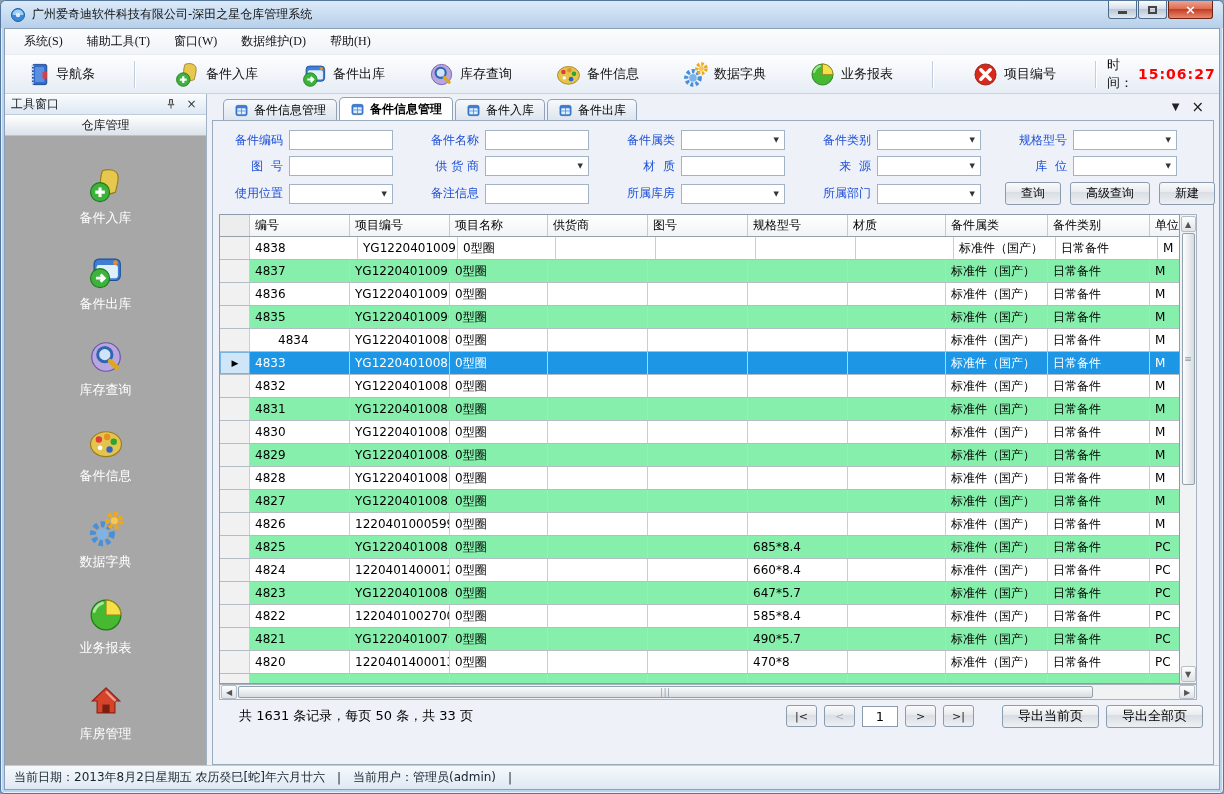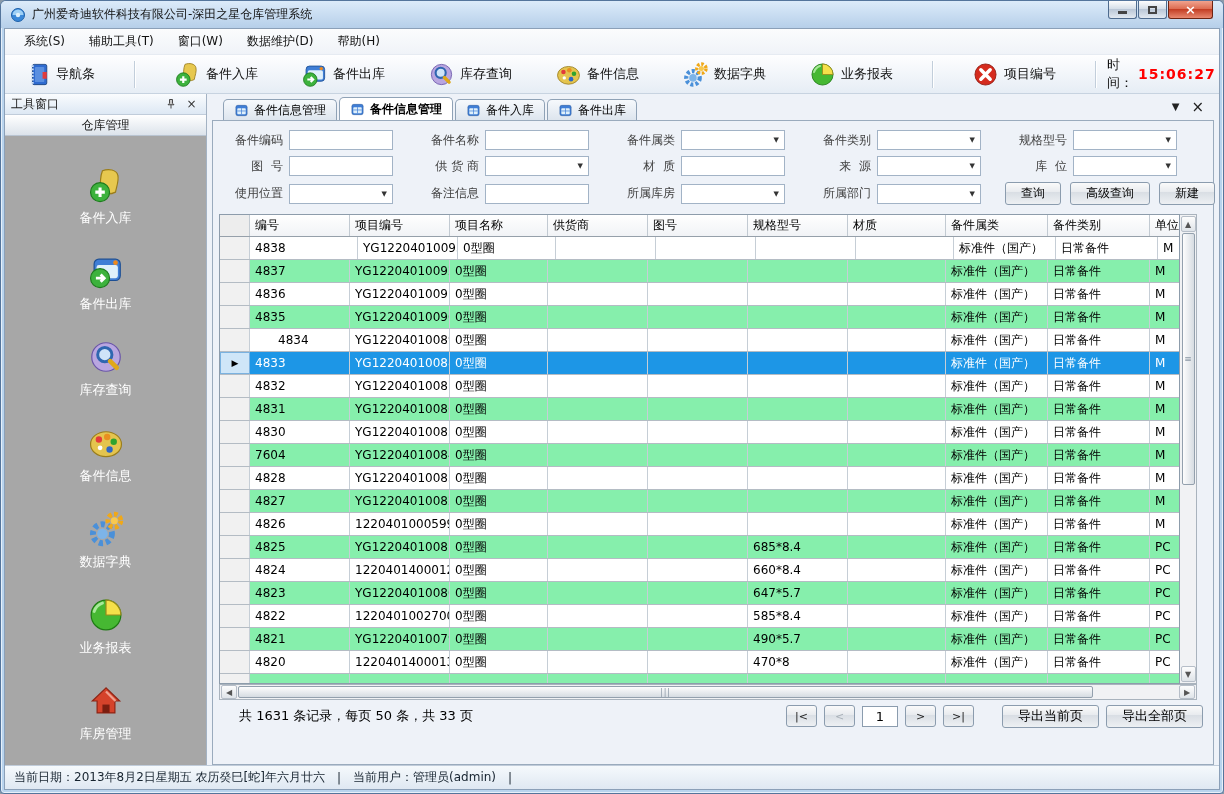--- a/index.html
+++ b/index.html
@@ -15,21 +15,21 @@
   .win-btns { position:absolute; top:0; right:10px; display:flex; }
   .win-btn { width:29px; height:18px; border:1px solid #4e6b8e; border-top:none; background:linear-gradient(#fdfdfd,#d3dde8 48%,#b9c6d6 48%,#e2e9f1); display:flex; align-items:center; justify-content:center; color:#333; border-radius:0 0 3px 3px; margin-left:1px; font-size:11px; }
   .win-btn .mini { width:9px; height:3px; background:#444; display:block; margin-top:6px; }
   .win-btn .maxi { width:9px; height:8px; border:2px solid #444; display:block; }
   .win-btn.close { width:45px; background:linear-gradient(#f0a38e,#dc6a4f 48%,#c23c22 48%,#e98970); color:#fff; font-weight:bold; font-size:13px; border-color:#6e2413; }
 
   .inner { flex:1; margin:0 3px 3px 3px; background:#eef2f8; border:1px solid #8ba0b8; display:flex; flex-direction:column; min-height:0; }
 
   
   .menubar { height:26px; background:linear-gradient(#fbfcfd,#f0f3f8); display:flex; align-items:center; padding:0 8px; gap:2px; border-bottom:1px solid #e6ebf2; flex:none; }
-  .menu-item { padding:17px 11px; border-radius:3px; color:#111; cursor:default; }
+  .menu-item { padding:17px 11px; border-radius:3px; color:#111; cursor:default;font-family:Liberation Serif, serif; }
 
   
   .toolbar { height:39px; background:linear-gradient(#fefeff,#e6edf5); border-bottom:1px solid #c7d3e0; display:flex; align-items:center; padding:0 4px; flex:none; }
   .tb-grip { width:3px; height:26px; margin:0 5px 0 2px; background:repeating-linear-gradient(#93aac4 0 2px,transparent 2px 5px); }
   .tb-btn { display:flex; align-items:center; gap:5px; padding:2px 8px; border-radius:3px; cursor:pointer; }
   .tb-icon svg { width:27px; height:27px; display:block; }
   .tb-label { font-size:13px; color:#101010; white-space:nowrap; }
   .tb-sep { width:1px; height:27px; background:#c2cedb; box-shadow:1px 0 0 #fff; margin:0 4px; }
   .tb-time { display:flex; align-items:center; gap:5px; padding-left:7px; font-size:13px; color:#101010; }
   .tb-time .val { color:#ff0000; font-weight:bold; letter-spacing:1px; font-size:14px; }
@@ -55,21 +55,21 @@
   .tab-icon svg { width:15px; height:15px; display:block; }
   .tab-controls { position:absolute; right:10px; top:4px; display:flex; gap:12px; align-items:center; color:#222; }
   .tab-ctl { cursor:pointer; font-size:10px; }
   .tab-ctl.x { font-size:15px; line-height:10px; }
 
   
   .panel { flex:1; min-height:0; border:1px solid #9aabbd; background:#eef2f8; display:flex; flex-direction:column; }
   .form-wrap { padding:9px 6px 7px 8px; display:flex; flex-direction:column; gap:6px; flex:none; }
   .f-row { display:flex; align-items:center; }
   .f-field { display:flex; align-items:center; width:196px; flex:none; }
-  .f-label { width:62px; flex:none; text-align:right; margin-right:6px; color:#404040; white-space:pre; }
+  .f-label { width:62px; flex:none; text-align:right; margin-right:6px; color:#1d4ed8; white-space:pre; }
   .f-text { width:104px; height:20px; border:1px solid #a2b3c6; background:#fff; font:inherit; padding:0 3px; }
   .f-combo { width:104px; height:20px; border:1px solid #a2b3c6; background:#fff; display:flex; align-items:center; cursor:pointer; }
   .f-combo-val { flex:1; padding:0 3px; overflow:hidden; }
   .f-arrow { font-size:7px; color:#333; padding:0 5px; }
   .f-buttons { margin-left:auto; margin-right:6px; display:flex; gap:9px; }
   .btn { height:23px; padding:0 15px; background:linear-gradient(#fafafa,#e7eaee 45%,#d9dee4 45%,#edf0f3); border:1px solid #8b9cae; border-radius:3px; font:inherit; color:#000; cursor:pointer; white-space:nowrap; }
 
   
   .table-zone { margin:2px 6px 0 6px; display:flex; flex:none; }
   .grid { width:961px; flex:none; border:1px solid #8d9cab; background:#fff; overflow:hidden; }
@@ -615,21 +615,21 @@
                     <div class="t-cell" style="width: 100px;"></div>
                     <div class="t-cell" style="width: 100px;"></div>
                     <div class="t-cell" style="width: 100px;"></div>
                     <div class="t-cell" style="width: 98px;"></div>
                     <div class="t-cell" style="width: 102px;">标准件（国产）</div>
                     <div class="t-cell" style="width: 102px;">日常备件</div>
                     <div class="t-cell" style="width: 30px;">M</div>
                   </div>
                   <div class="t-row alt">
                     <div class="t-cell t-sel" style="width: 30px;"></div>
-                    <div class="t-cell" style="width: 100px;">7604</div>
+                    <div class="t-cell" style="width: 100px;">4829</div>
                     <div class="t-cell" style="width: 100px;">YG12204010084</div>
                     <div class="t-cell" style="width: 98px;">0型圈</div>
                     <div class="t-cell" style="width: 100px;"></div>
                     <div class="t-cell" style="width: 100px;"></div>
                     <div class="t-cell" style="width: 100px;"></div>
                     <div class="t-cell" style="width: 98px;"></div>
                     <div class="t-cell" style="width: 102px;">标准件（国产）</div>
                     <div class="t-cell" style="width: 102px;">日常备件</div>
                     <div class="t-cell" style="width: 30px;">M</div>
                   </div>

